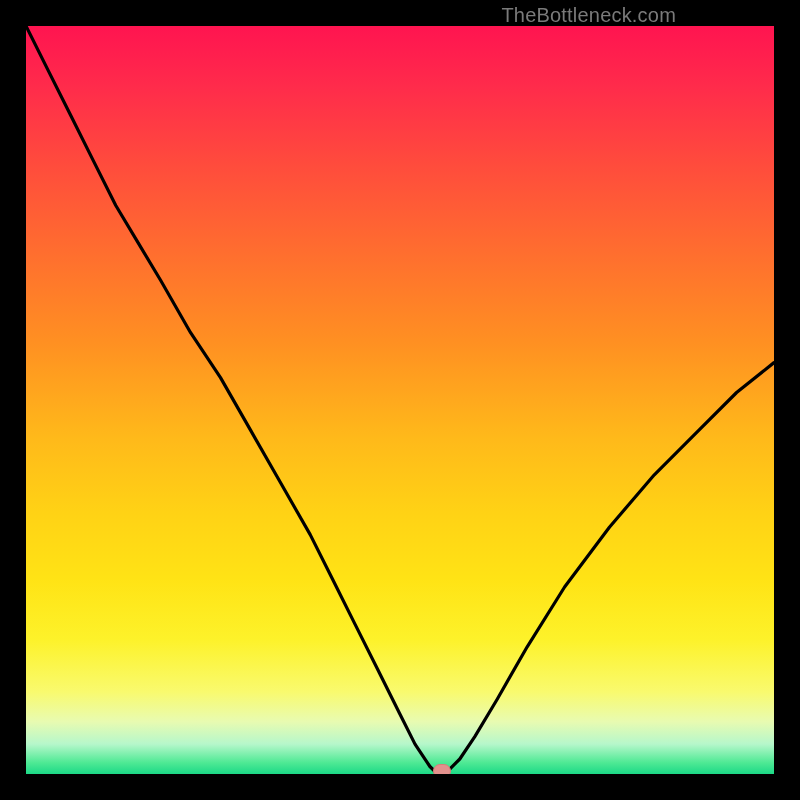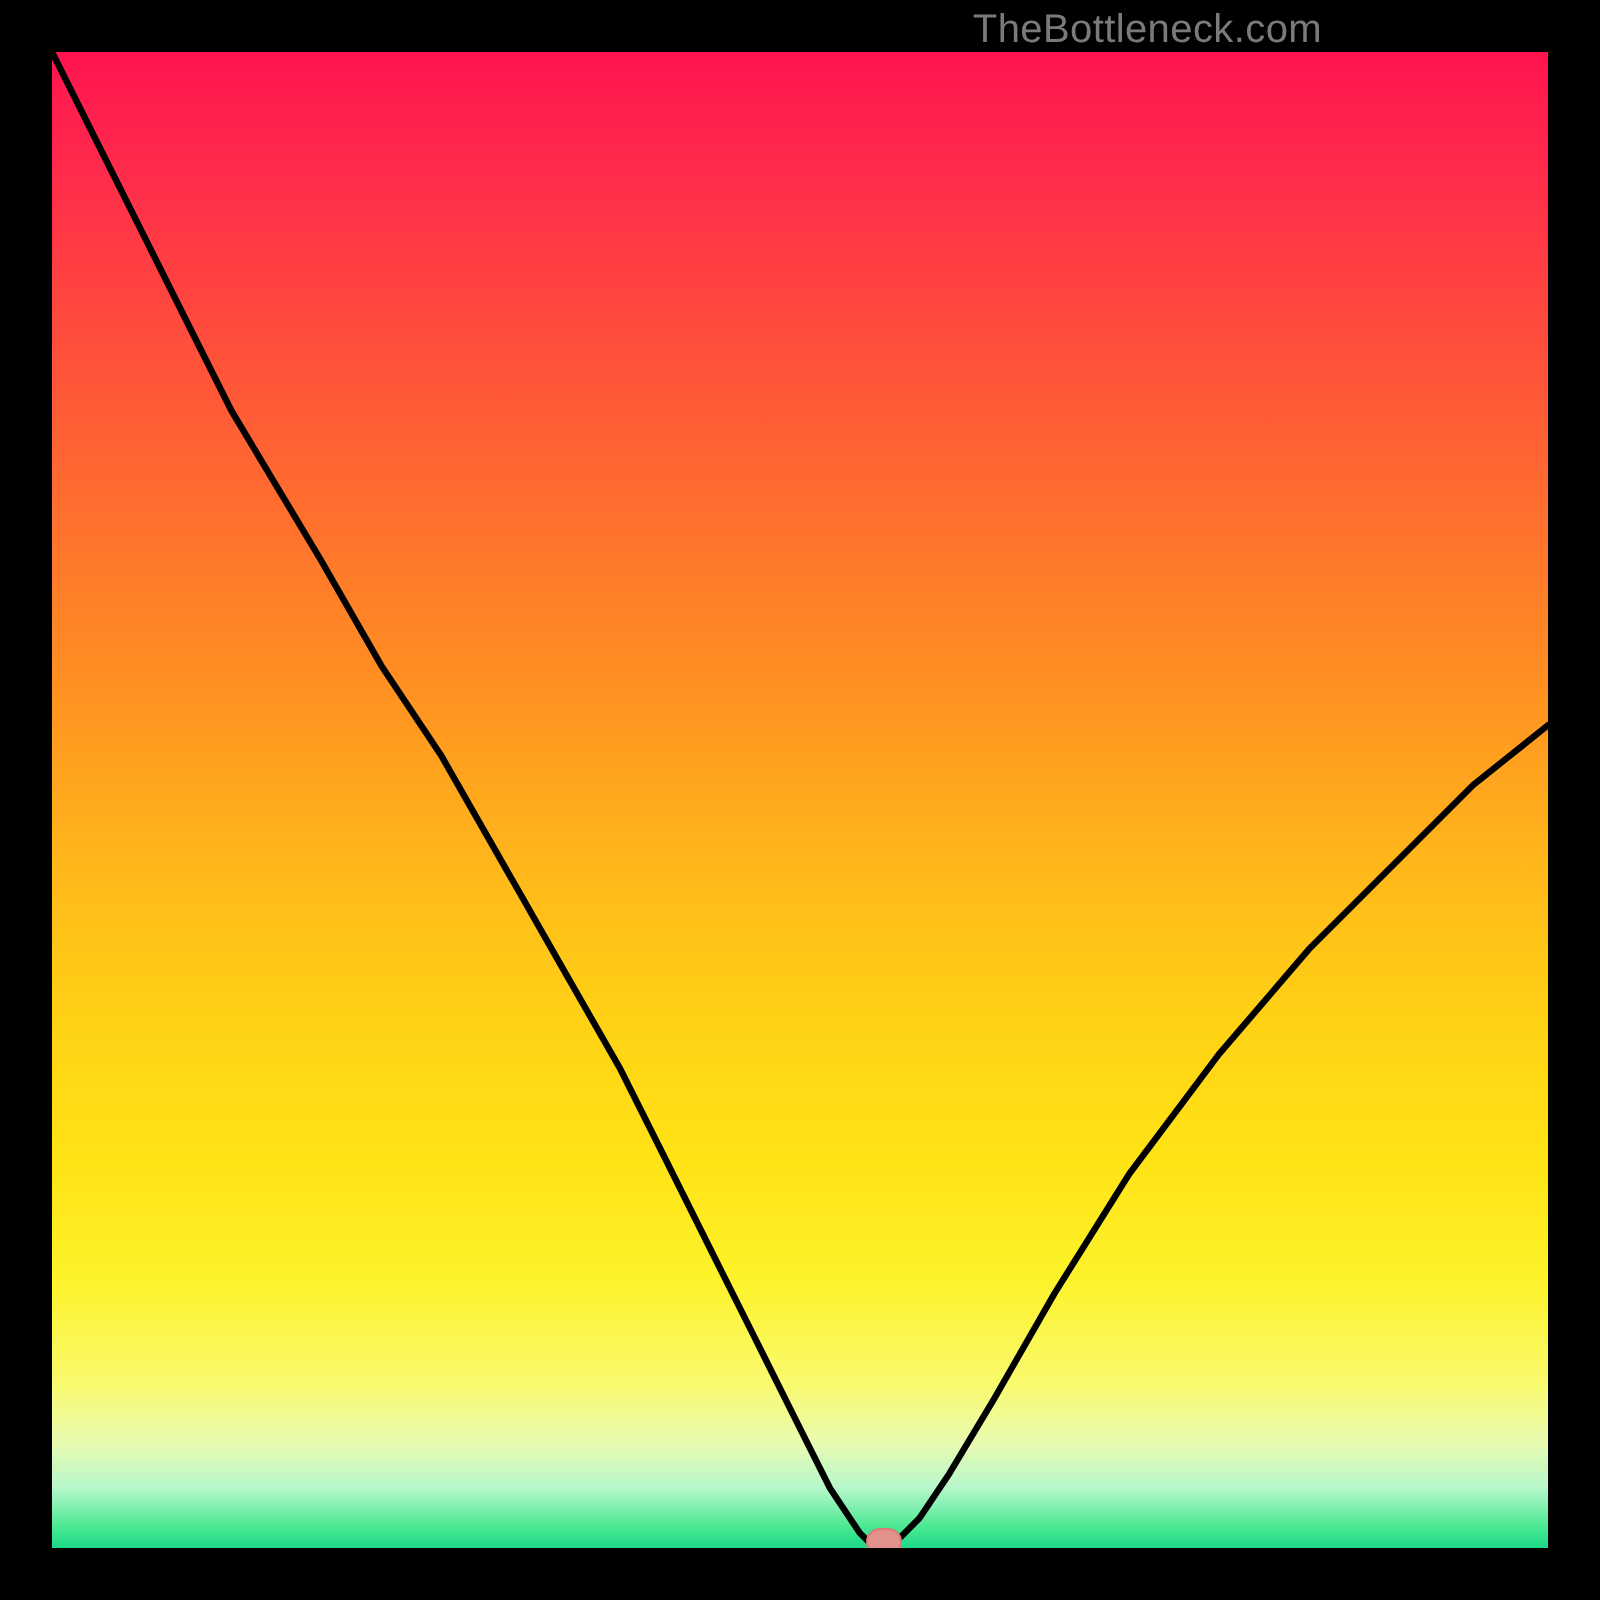--- a/index.html
+++ b/index.html
@@ -9,20 +9,21 @@
     height: 800px;
     background: #000;
     overflow: hidden;
     font-family: Arial, Helvetica, sans-serif;
   }
   .frame {
     position: relative;
     width: 673px;
     height: 800px;
     background: #000;
+    padding-left: 15px;
   }
   .watermark {
     position: absolute;
     top: 4px;
     right: 12px;
     color: #7a7a7a;
     font-size: 20px;
     font-weight: 500;
     letter-spacing: 0.2px;
     z-index: 10;

